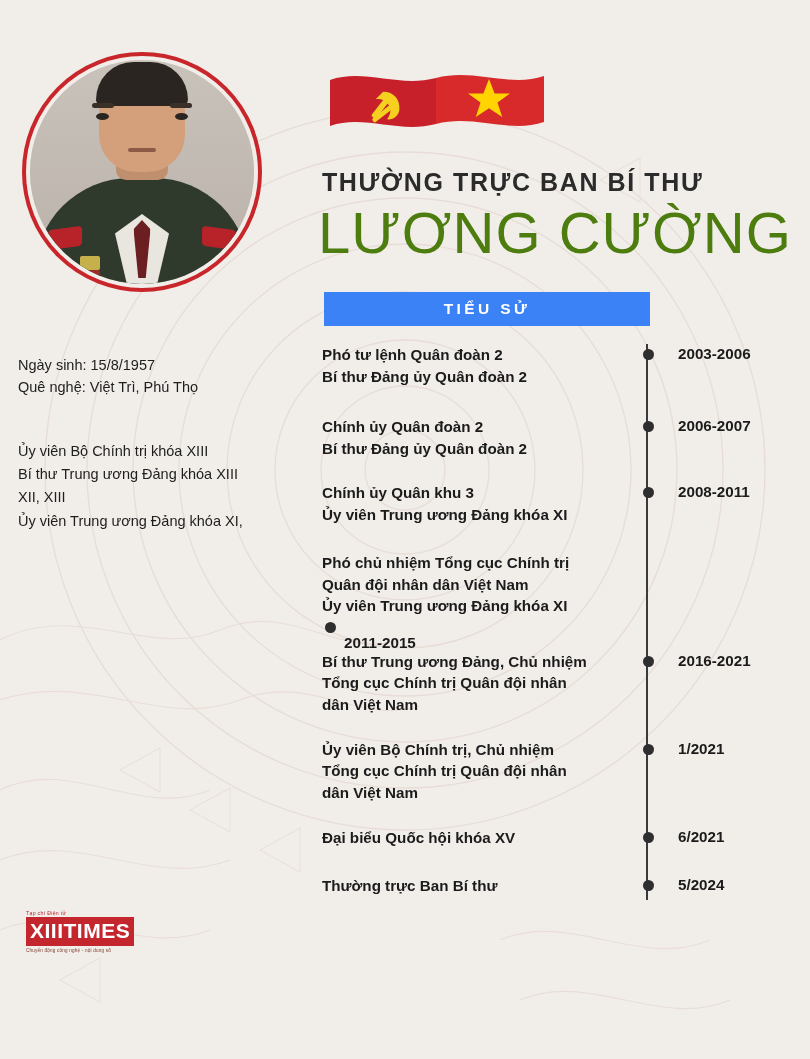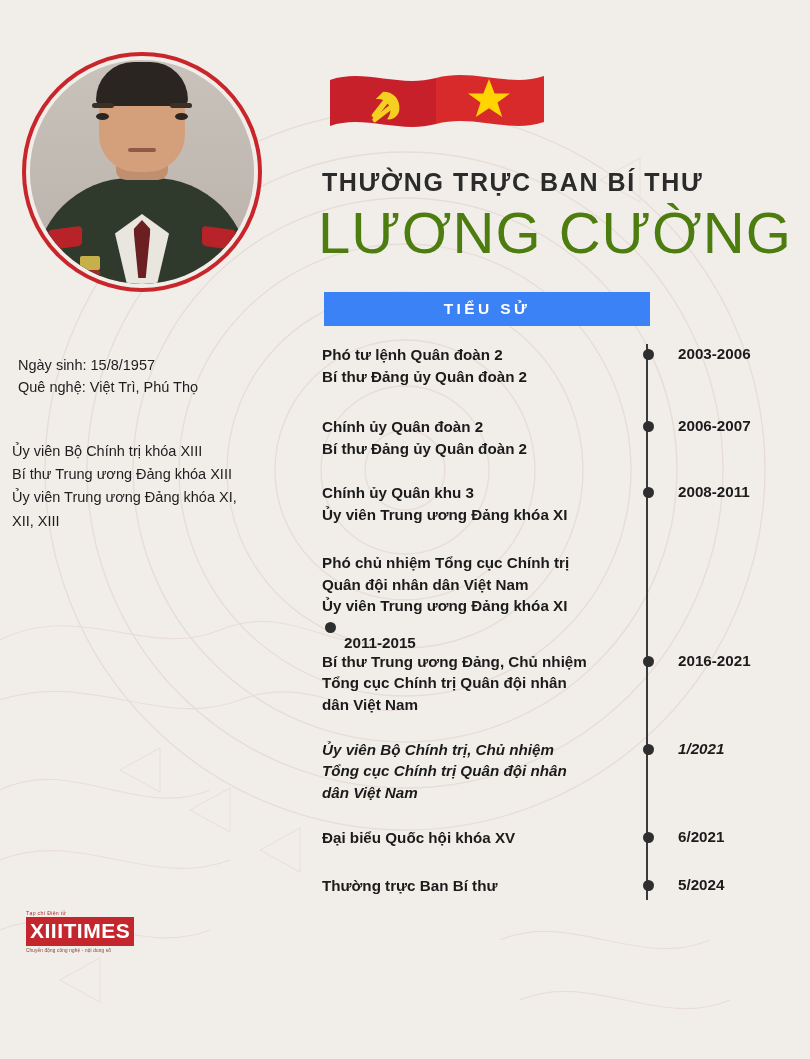--- a/index.html
+++ b/index.html
@@ -116,21 +116,21 @@
     position: absolute;
     left: 18px;
     top: 354px;
     width: 270px;
     font-size: 14.5px;
     line-height: 1.55;
     color: #1e1e1e;
   }
   .info-posts {
     position: absolute;
-    left: 12px;
+    left: 18px;
     top: 440px;
     width: 282px;
     font-size: 14.5px;
     line-height: 1.6;
     color: #1e1e1e;
   }
 
   
   .flag {
     position: absolute;
@@ -320,22 +320,22 @@
   </div>
 
   <div class="info-birth">
     <div>Ngày sinh: 15/8/1957</div>
     <div>Quê nghệ: Việt Trì, Phú Thọ</div>
   </div>
 
   <div class="info-posts">
     <div>Ủy viên Bộ Chính trị khóa XIII</div>
     <div>Bí thư Trung ương Đảng khóa XIII</div>
+    <div>XII, XIII</div>
     <div>Ủy viên Trung ương Đảng khóa XI,</div>
-    <div>XII, XIII</div>
   </div>
 
   <svg class="flag" viewBox="0 0 226 74" xmlns="http://www.w3.org/2000/svg" aria-hidden="true">
     <path d="M6 14 C 40 2, 74 22, 112 12 L 112 58 C 74 68, 40 48, 6 60 Z" fill="#c8202a"></path>
     <path d="M112 12 C 150 2, 186 22, 220 10 L 220 56 C 186 68, 150 48, 112 58 Z" fill="#d82a2a"></path>
 
     <g fill="#f5d020" transform="translate(44,20) scale(0.95)">
       <path d="M16 6 C 27 6, 34 14, 33 25 C 32 32, 26 36, 20 35 C 24 30, 25 24, 21 19 C 18 15, 13 13, 8 14 Z"></path>
       <rect x="2" y="26" width="28" height="5" rx="2" transform="rotate(-38 16 28)"></rect>
       <rect x="11" y="9" width="6" height="27" rx="2" transform="rotate(38 14 22)"></rect>
@@ -406,21 +406,21 @@
         <div>Bí thư Trung ương Đảng, Chủ nhiệm</div>
         <div>Tổng cục Chính trị Quân đội nhân</div>
         <div>dân Việt Nam</div>
       </div>
       <div class="tl-dot-cell">
           <span class="tl-dot"></span>
         </div>
       <div class="tl-year">2016-2021</div>
     </div>
 
-    <div class="tl-row" style="min-height:88px;font-style:italic;">
+    <div class="tl-row" style="min-height:88px;">
       <div class="tl-desc">
         <div>Ủy viên Bộ Chính trị, Chủ nhiệm</div>
         <div>Tổng cục Chính trị Quân đội nhân</div>
         <div>dân Việt Nam</div>
       </div>
       <div class="tl-dot-cell">
           <span class="tl-dot"></span>
         </div>
       <div class="tl-year">1/2021</div>
     </div>

